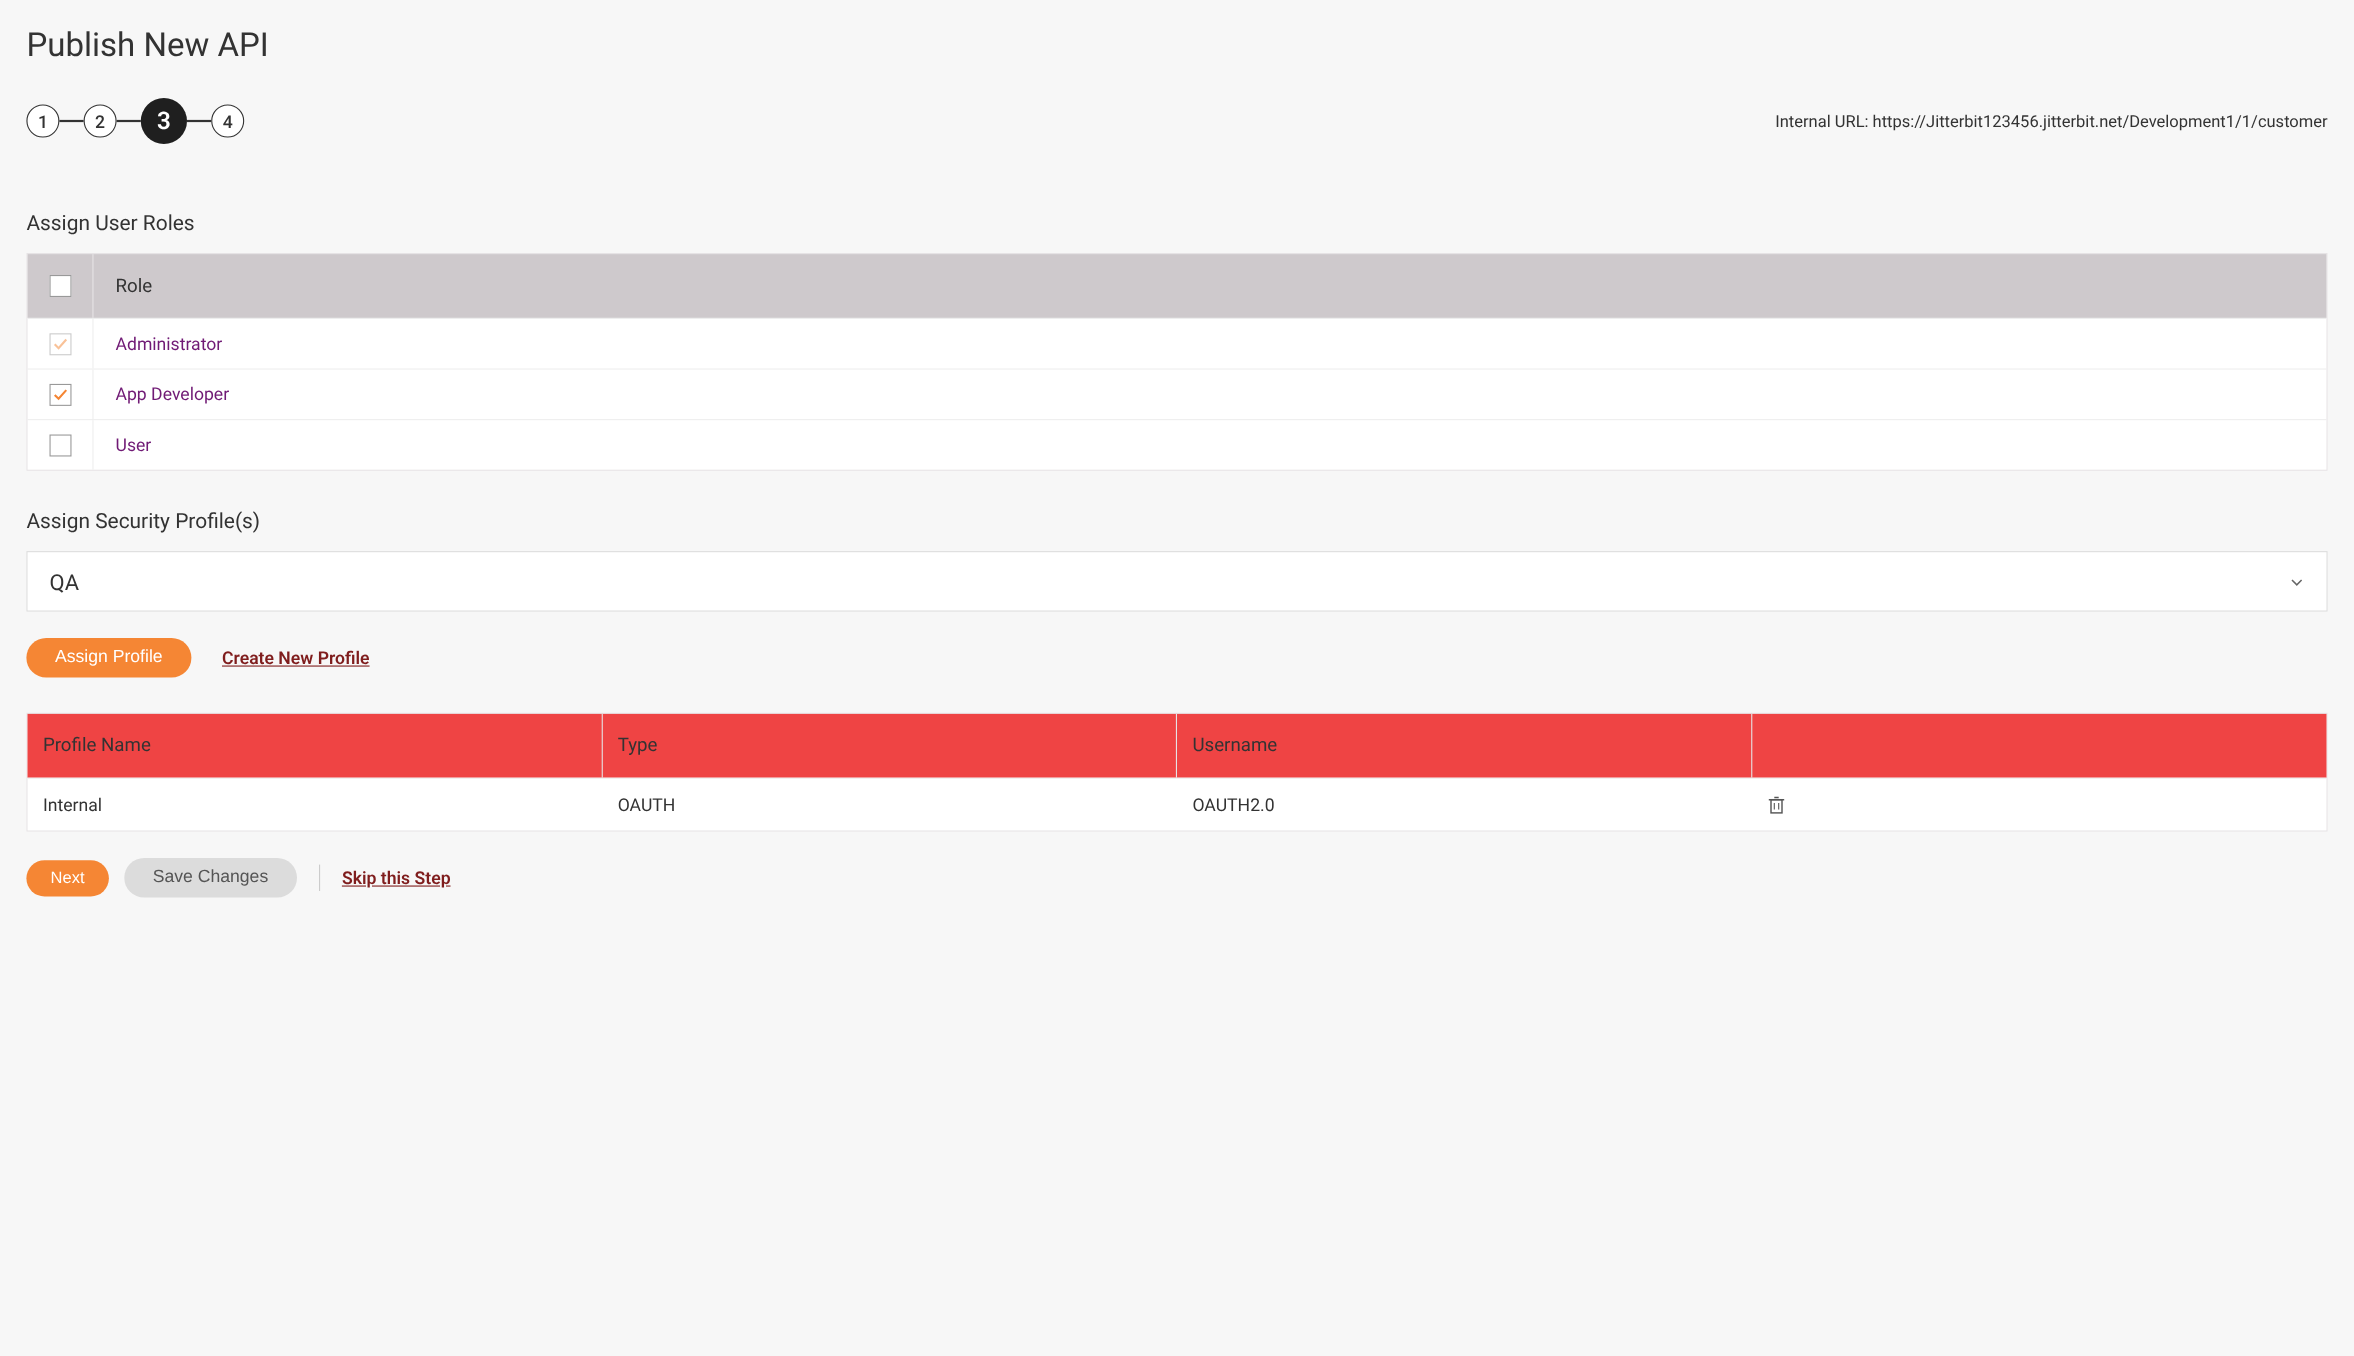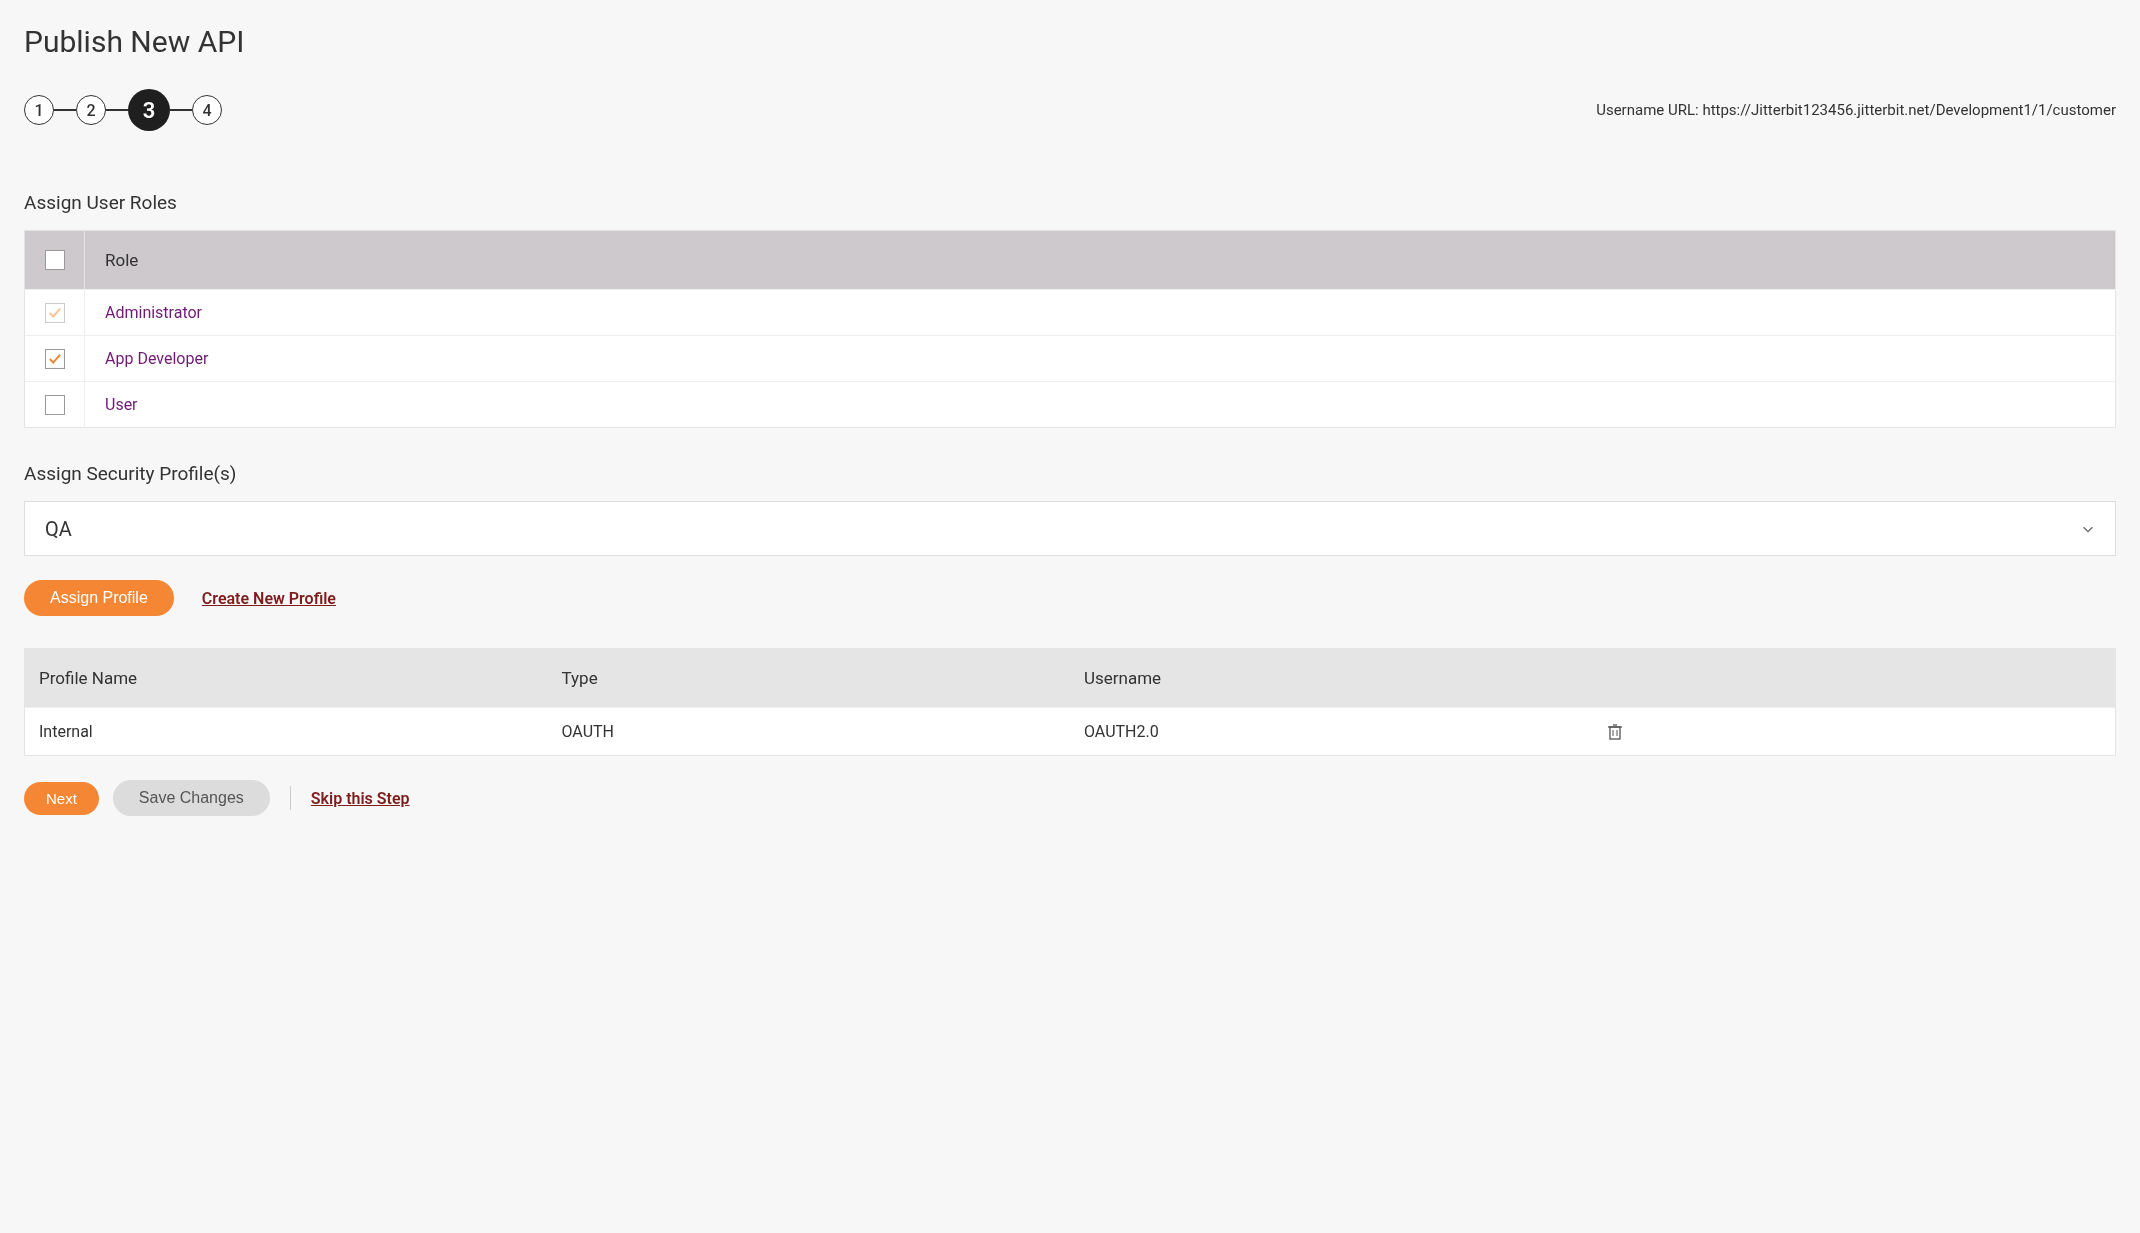--- a/index.html
+++ b/index.html
@@ -164,21 +164,21 @@
     cursor: pointer;
   }
   .profiles-table {
     width: 100%;
     border: 1px solid #e6e3e5;
     background: #fff;
     margin-bottom: 24px;
   }
   .profiles-header {
     display: flex;
-    background: #e5e5e5;
+    background: #ef4444;
     height: 58px;
     align-items: center;
   }
   .profiles-header > div {
     padding-left: 14px;
     font-size: 17px;
     color: #333;
   }
   .profiles-row {
     display: flex;
@@ -222,21 +222,21 @@
   <div class="stepper">
     <div class="step-circle">1</div>
     <div class="step-line"></div>
     <div class="step-circle">2</div>
     <div class="step-line"></div>
     <div class="step-circle active">3</div>
     <div class="step-line"></div>
     <div class="step-circle">4</div>
   </div>
   <div class="service-url">
-    <span>Username URL: </span><span>https://Jitterbit123456.jitterbit.net/Development1/1/customer</span>
+    <span>Internal URL: </span><span>https://Jitterbit123456.jitterbit.net/Development1/1/customer</span>
   </div>
 </div>
 
 <h2 class="section-heading">Assign User Roles</h2>
 
 <div class="roles-table">
   <div class="roles-header">
     <div class="roles-check-col">
       <span class="checkbox">
         

